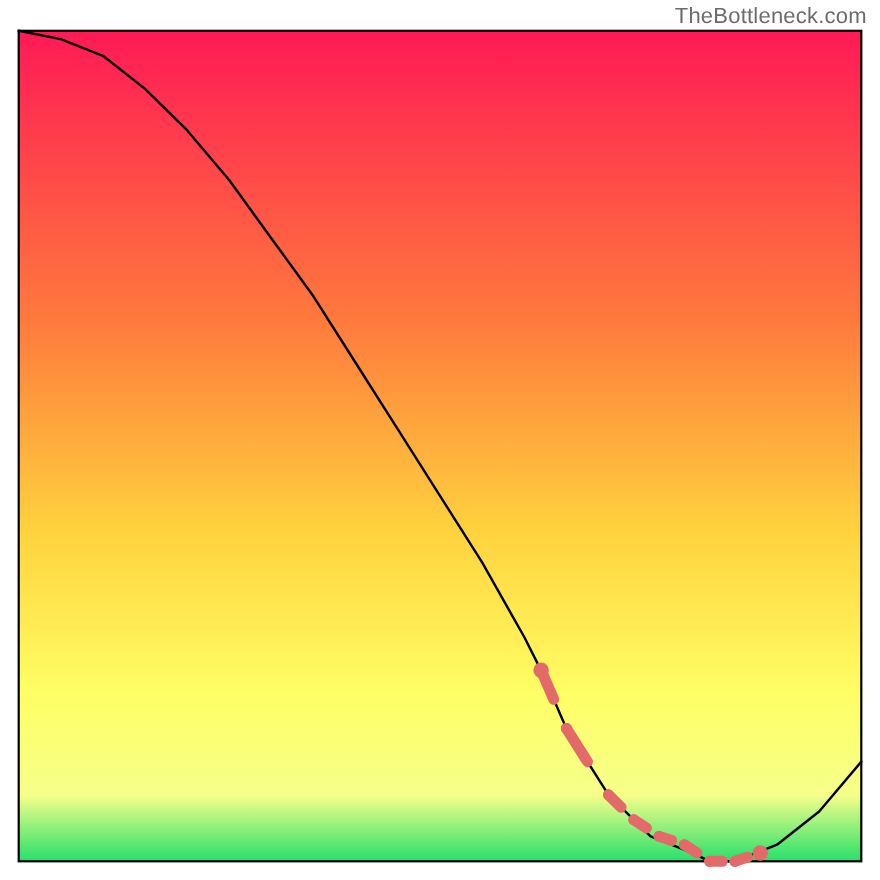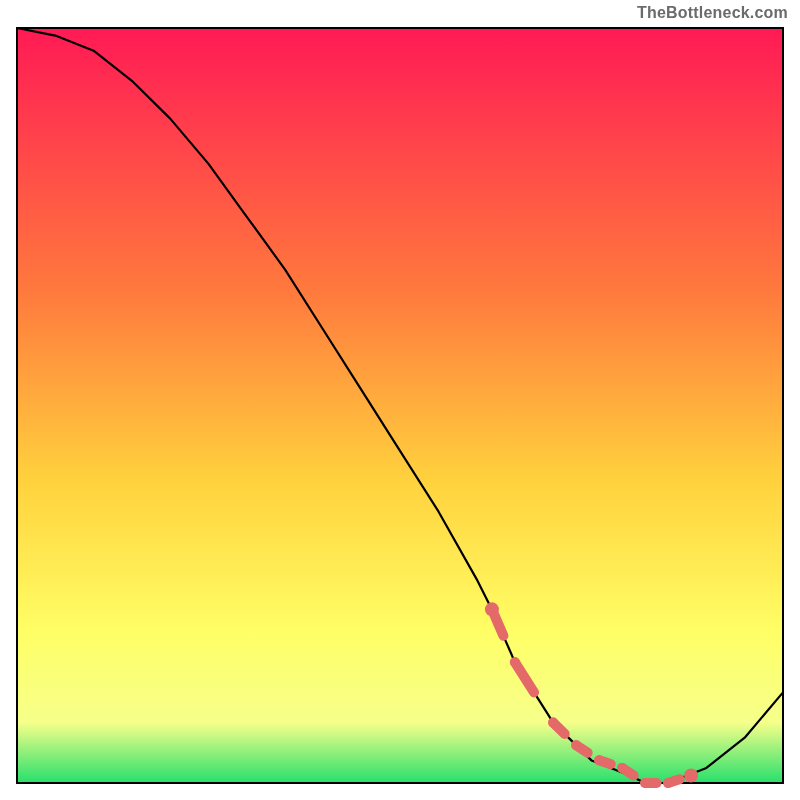--- a/index.html
+++ b/index.html
@@ -13,22 +13,22 @@
   }
   .canvas {
     position: relative;
     width: 800px;
     height: 800px;
   }
   .watermark {
     position: absolute;
     top: 4px;
     right: 12px;
-    font-size: 16px;
-    font-weight: 700;
+    font-size: 20px;
+    font-weight: 400;
     color: #6b6b6b;
     letter-spacing: 0.2px;
     user-select: none;
   }
   svg {
     position: absolute;
     left: 0; top: 0;
     width: 800px;
     height: 800px;
     display: block;

